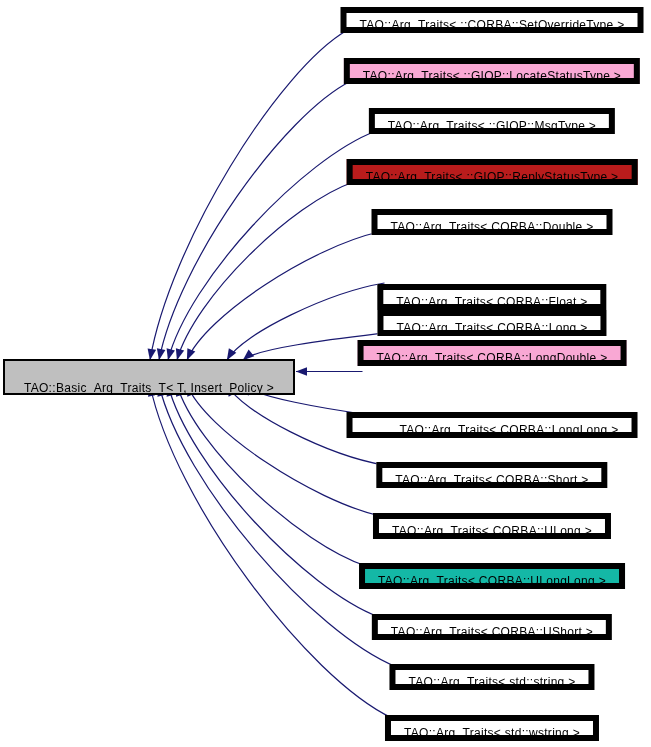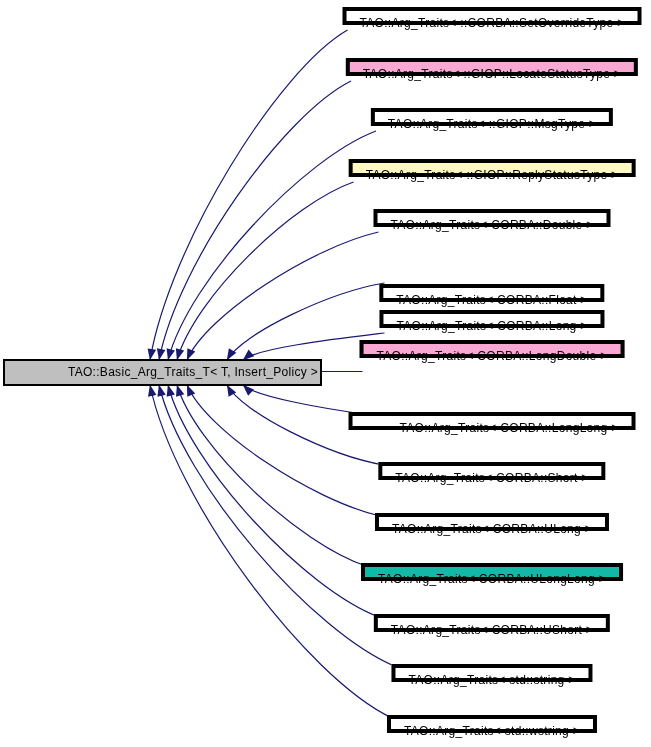--- a/index.html
+++ b/index.html
@@ -13,46 +13,45 @@
   }
   #edge-layer {
     position: absolute;
     left: 0; top: 0;
     width: 651px; height: 747px;
     pointer-events: none;
   }
   .node {
     position: absolute;
     box-sizing: border-box;
-    height: 18px;
+    height: 26px;
     line-height: 24px;
-    border: 4px solid #a3a3a3;
+    border: 6px solid #a3a3a3;
     background: #ffffff;
     color: #000000;
     font-size: 12px;
     letter-spacing: 0.3px;
     white-space: nowrap;
     text-align: center;
     padding: 0 13px;
   }
   .derived {
     left: 492px;
     transform: translateX(-50%);
     cursor: pointer;
   }
   .base {
     left: 3px;
     top: 359px;
-    width: 319px;
+    width: 292px;
     height: 27px;
     line-height: 23px;
     border-width: 2px;
     background: #bfbfbf;
-    padding: 0 2px;
-    text-align: right;
+    padding: 16px 2px;
   }
 </style>
 </head>
 <body>
 
 <div class="canvas" style="background: rgb(255, 255, 255);">
   <svg id="edge-layer" width="651" height="747" viewBox="0 0 651 747" xmlns="http://www.w3.org/2000/svg">
       <defs>
         <marker id="arrow" viewBox="0 0 10 8" refX="9.5" refY="4" markerWidth="12" markerHeight="9.6" orient="auto" markerUnits="userSpaceOnUse">
           <path d="M 0.3 0.4 L 9.7 4 L 0.3 7.6 Z" fill="#191970"></path>
@@ -72,21 +71,21 @@
       <path d="M 366 566 C 299.9 544.3, 195.9 448.4, 177 385" fill="none" stroke="#191970" stroke-width="1.2" marker-end="url(#arrow)"></path>
       <path d="M 379 617 C 305.1 589.2, 189.1 466.2, 168 385" fill="none" stroke="#191970" stroke-width="1.2" marker-end="url(#arrow)"></path>
       <path d="M 396.5 667 C 313.4 633.2, 182.8 483.7, 159 385" fill="none" stroke="#191970" stroke-width="1.2" marker-end="url(#arrow)"></path>
       <path d="M 392 718 C 307.3 678.0, 174.2 501.6, 150 385" fill="none" stroke="#191970" stroke-width="1.2" marker-end="url(#arrow)"></path>
     </svg>
   <div class="node base" style="border-color: rgb(0, 0, 0); color: rgb(0, 0, 0); background: rgb(191, 191, 191);">TAO::Basic_Arg_Traits_T&lt; T, Insert_Policy &gt;</div>
   <div id="derived-nodes">
       <div class="node derived" style="top: 7px; border-color: rgb(0, 0, 0); color: rgb(0, 0, 0); background: rgb(255, 255, 255);">TAO::Arg_Traits&lt; ::CORBA::SetOverrideType &gt;</div>
       <div class="node derived" style="top: 58px; border-color: rgb(0, 0, 0); color: rgb(0, 0, 0); background: #f9a8d4;">TAO::Arg_Traits&lt; ::GIOP::LocateStatusType &gt;</div>
       <div class="node derived" style="top: 108px; border-color: rgb(0, 0, 0); color: rgb(0, 0, 0); background: rgb(255, 255, 255);">TAO::Arg_Traits&lt; ::GIOP::MsgType &gt;</div>
-      <div class="node derived" style="top: 159px; border-color: rgb(0, 0, 0); color: rgb(0, 0, 0); background: #fef9c3;">TAO::Arg_Traits&lt; ::GIOP::ReplyStatusType &gt;</div>
+      <div class="node derived" style="top: 159px; border-color: rgb(0, 0, 0); color: rgb(0, 0, 0); background: #b91c1c;">TAO::Arg_Traits&lt; ::GIOP::ReplyStatusType &gt;</div>
       <div class="node derived" style="top: 209px; border-color: rgb(0, 0, 0); color: rgb(0, 0, 0); background: rgb(255, 255, 255); text-align: center;">TAO::Arg_Traits&lt; CORBA::Double &gt;</div>
       <div class="node derived" style="top: 260px; border-color: rgb(0, 0, 0); color: rgb(0, 0, 0); background: rgb(255, 255, 255); margin-top: 24px;">TAO::Arg_Traits&lt; CORBA::Float &gt;</div>
       <div class="node derived" style="top: 310px; border-color: rgb(0, 0, 0); color: rgb(0, 0, 0); background: rgb(255, 255, 255); text-align: right;">TAO::Arg_Traits&lt; CORBA::Long &gt;</div>
       <div class="node derived" style="top: 340px; border-color: rgb(0, 0, 0); color: rgb(0, 0, 0); background: #f9a8d4;">TAO::Arg_Traits&lt; CORBA::LongDouble &gt;</div>
       <div class="node derived" style="top: 412px; border-color: rgb(0, 0, 0); color: rgb(0, 0, 0); background: rgb(255, 255, 255); padding-left: 47px;">TAO::Arg_Traits&lt; CORBA::LongLong &gt;</div>
       <div class="node derived" style="top: 462px; border-color: rgb(0, 0, 0); color: rgb(0, 0, 0); background: rgb(255, 255, 255);">TAO::Arg_Traits&lt; CORBA::Short &gt;</div>
       <div class="node derived" style="top: 513px; border-color: rgb(0, 0, 0); color: rgb(0, 0, 0); background: rgb(255, 255, 255);">TAO::Arg_Traits&lt; CORBA::ULong &gt;</div>
       <div class="node derived" style="top: 563px; border-color: rgb(0, 0, 0); color: rgb(0, 0, 0); background: #14b8a6;">TAO::Arg_Traits&lt; CORBA::ULongLong &gt;</div>
       <div class="node derived" style="top: 614px; border-color: rgb(0, 0, 0); color: rgb(0, 0, 0); background: rgb(255, 255, 255);">TAO::Arg_Traits&lt; CORBA::UShort &gt;</div>
       <div class="node derived" style="top: 664px; border-color: rgb(0, 0, 0); color: rgb(0, 0, 0); background: rgb(255, 255, 255);">TAO::Arg_Traits&lt; std::string &gt;</div>

